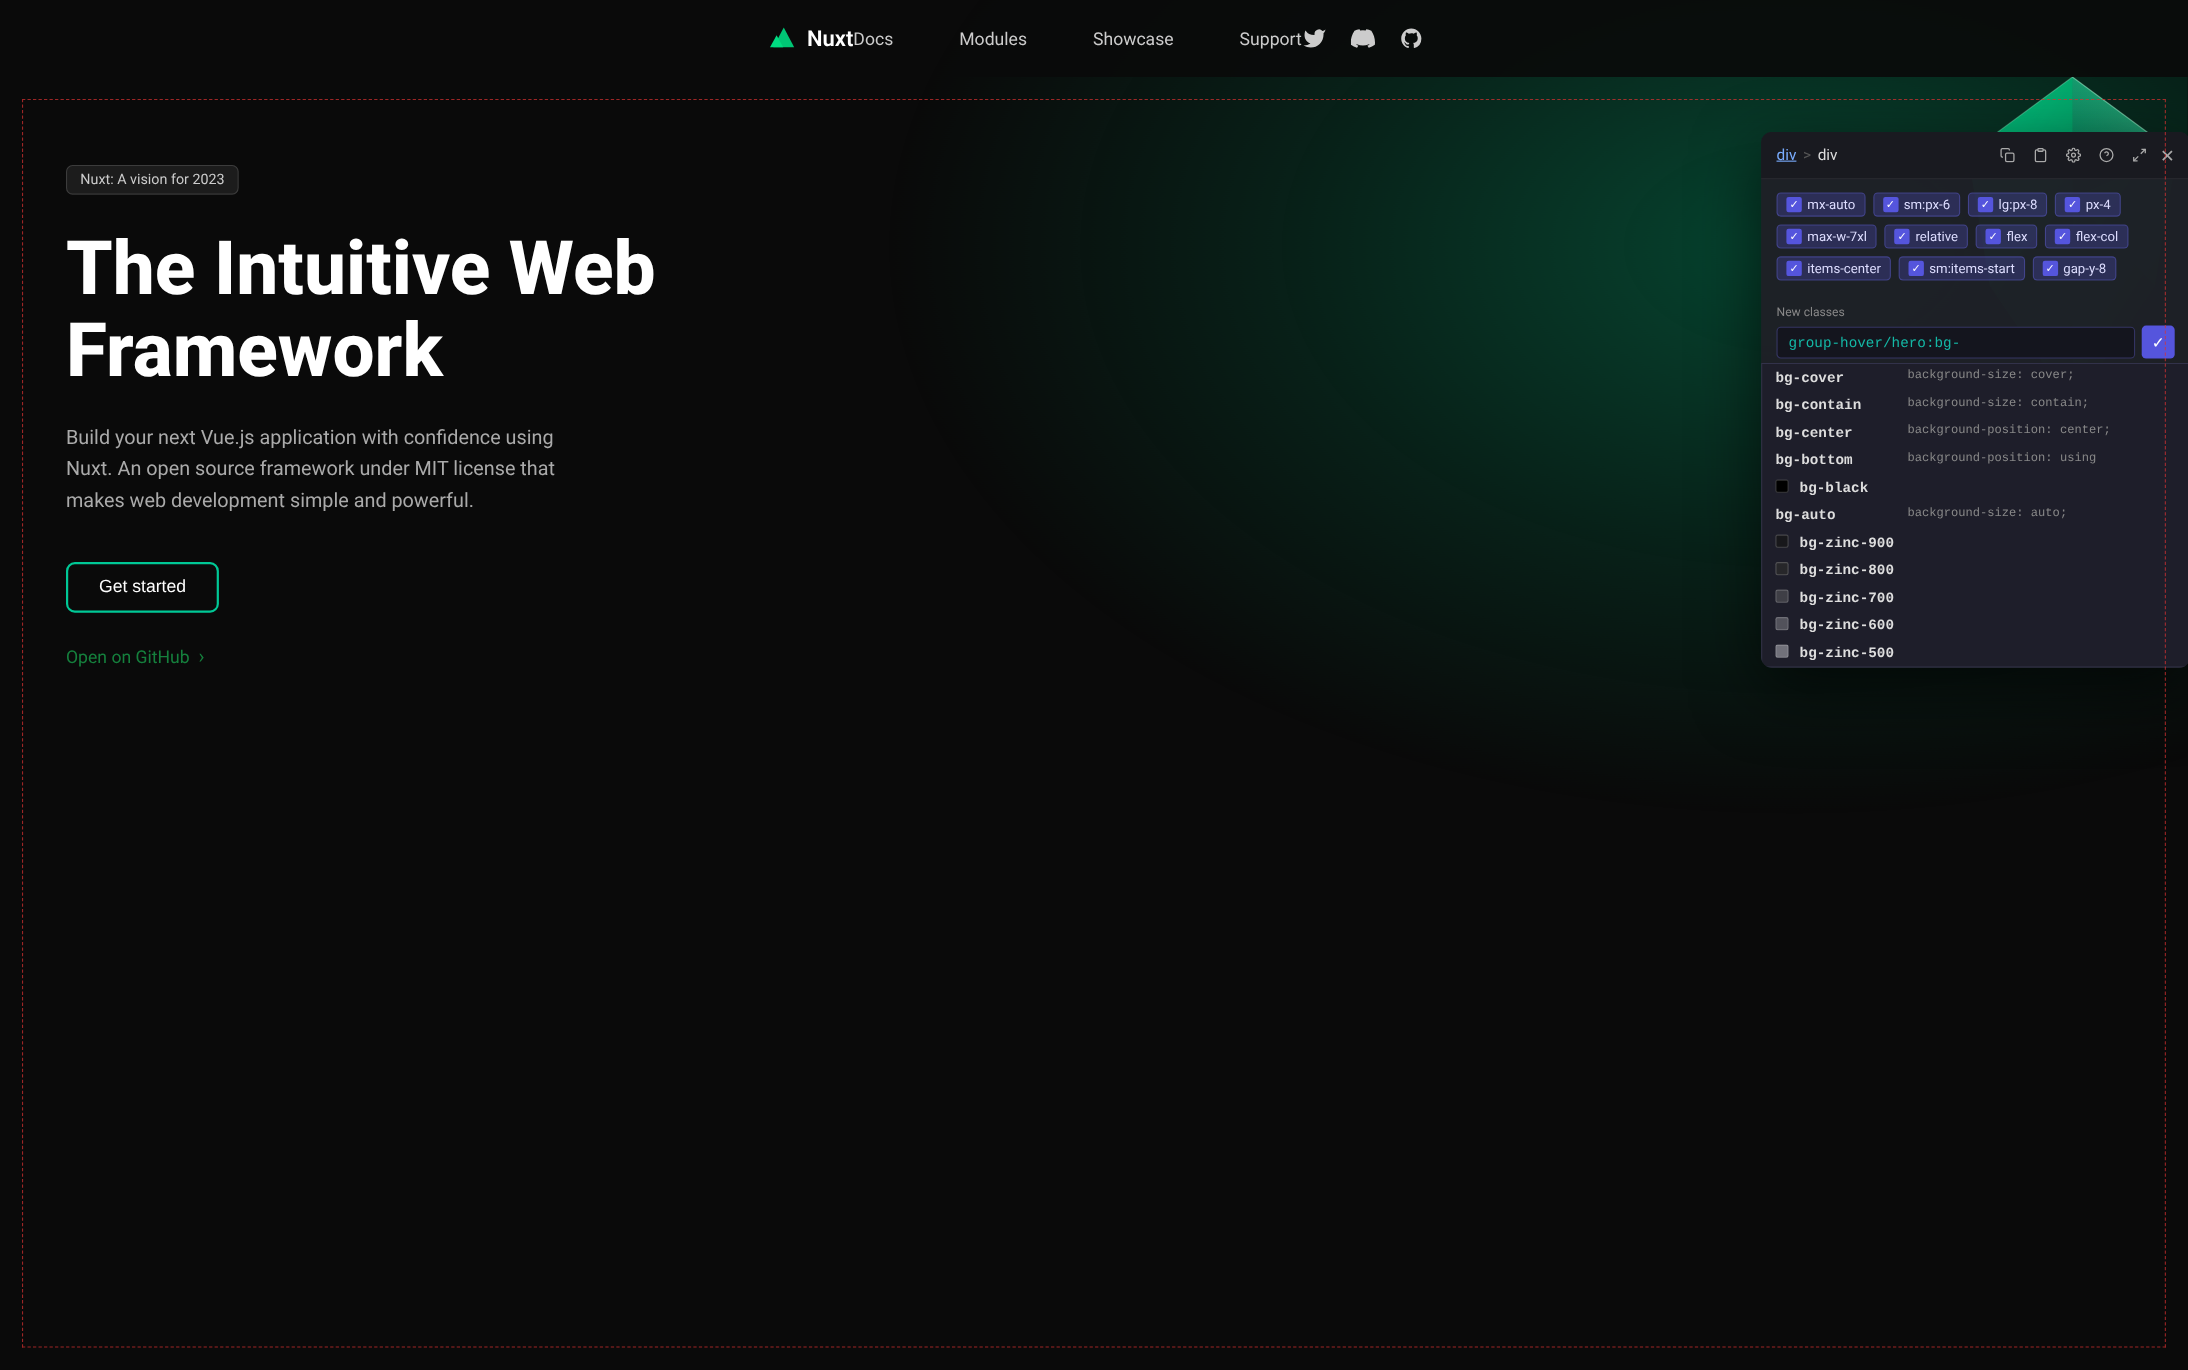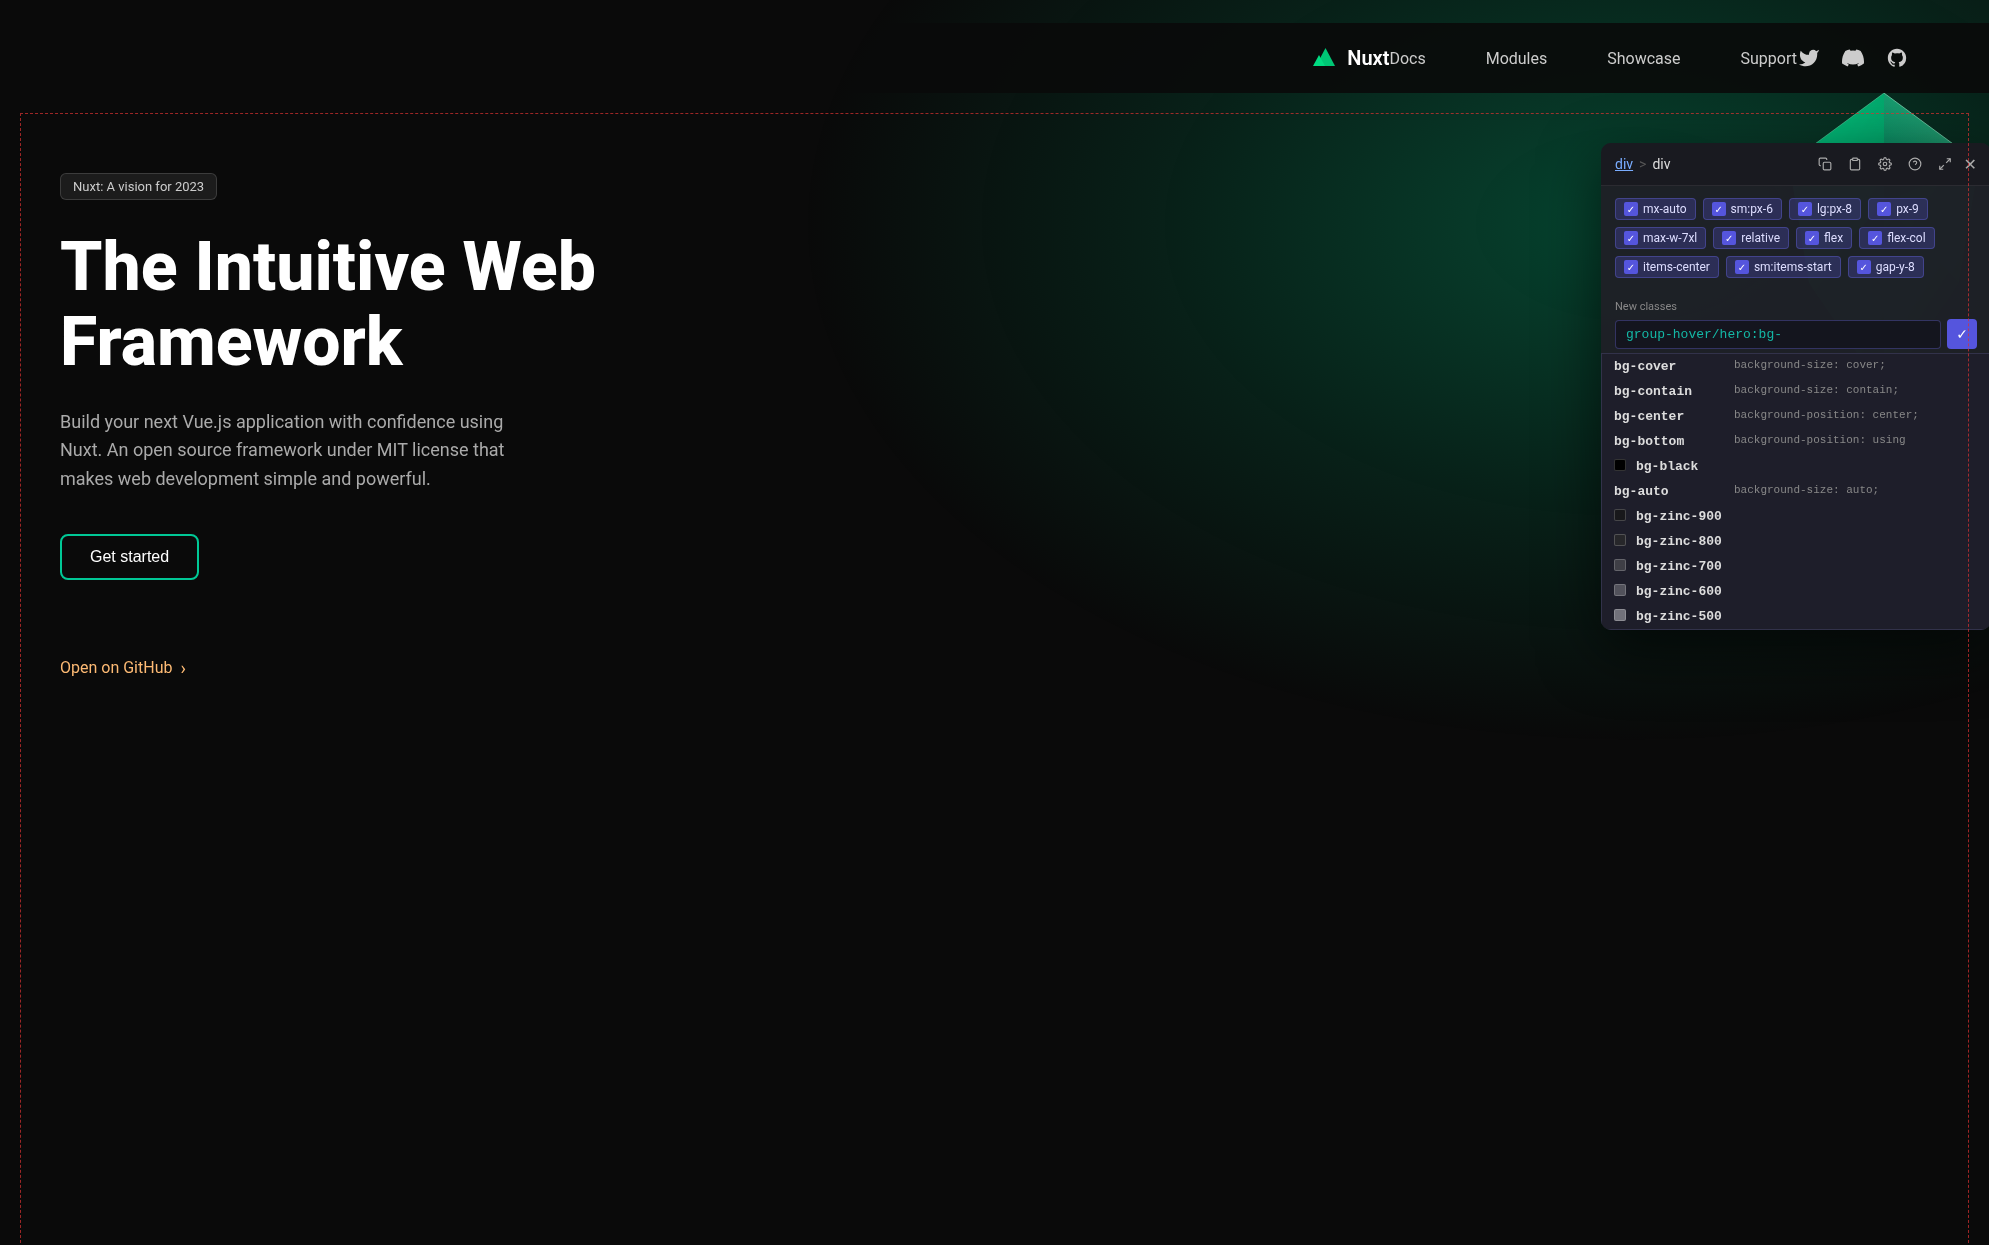--- a/index.html
+++ b/index.html
@@ -23,25 +23,24 @@
       pointer-events: none;
       z-index: 0;
     }
 
     
     nav {
       position: relative;
       z-index: 10;
       display: flex;
       align-items: center;
-      justify-content: flex-end;
+      justify-content: center;
       padding: 0 80px;
       height: 70px;
       background: rgba(10, 10, 10, 0.9);
-      margin-top: 23px;
     }
 
     .nav-logo {
       display: flex;
       align-items: center;
       gap: 8px;
       text-decoration: none;
     }
 
     .logo-icon {
@@ -159,25 +158,24 @@
       font-size: 16px;
       cursor: pointer;
       margin-bottom: 30px;
       transition: background 0.2s;
     }
 
     .github-link {
       display: flex;
       align-items: center;
       gap: 8px;
-      color: #fdba74;
+      color: #15803d;
       font-size: 16px;
       cursor: pointer;
       text-decoration: none;
-      margin-top: 47px;
     }
 
     .github-link .arrow { font-size: 18px; }
 
     
     .devtools-panel {
       position: relative;
       width: 340px;
       flex-shrink: 0;
       margin-top: -10px;
@@ -519,21 +517,21 @@
           <div class="class-tag">
             <div class="class-tag-check">✓</div>
             <span>sm:px-6</span>
           </div>
           <div class="class-tag">
             <div class="class-tag-check">✓</div>
             <span>lg:px-8</span>
           </div>
           <div class="class-tag">
             <div class="class-tag-check">✓</div>
-            <span>px-9</span>
+            <span>px-4</span>
           </div>
           <div class="class-tag">
             <div class="class-tag-check">✓</div>
             <span>max-w-7xl</span>
           </div>
           <div class="class-tag">
             <div class="class-tag-check">✓</div>
             <span>relative</span>
           </div>
           <div class="class-tag">

